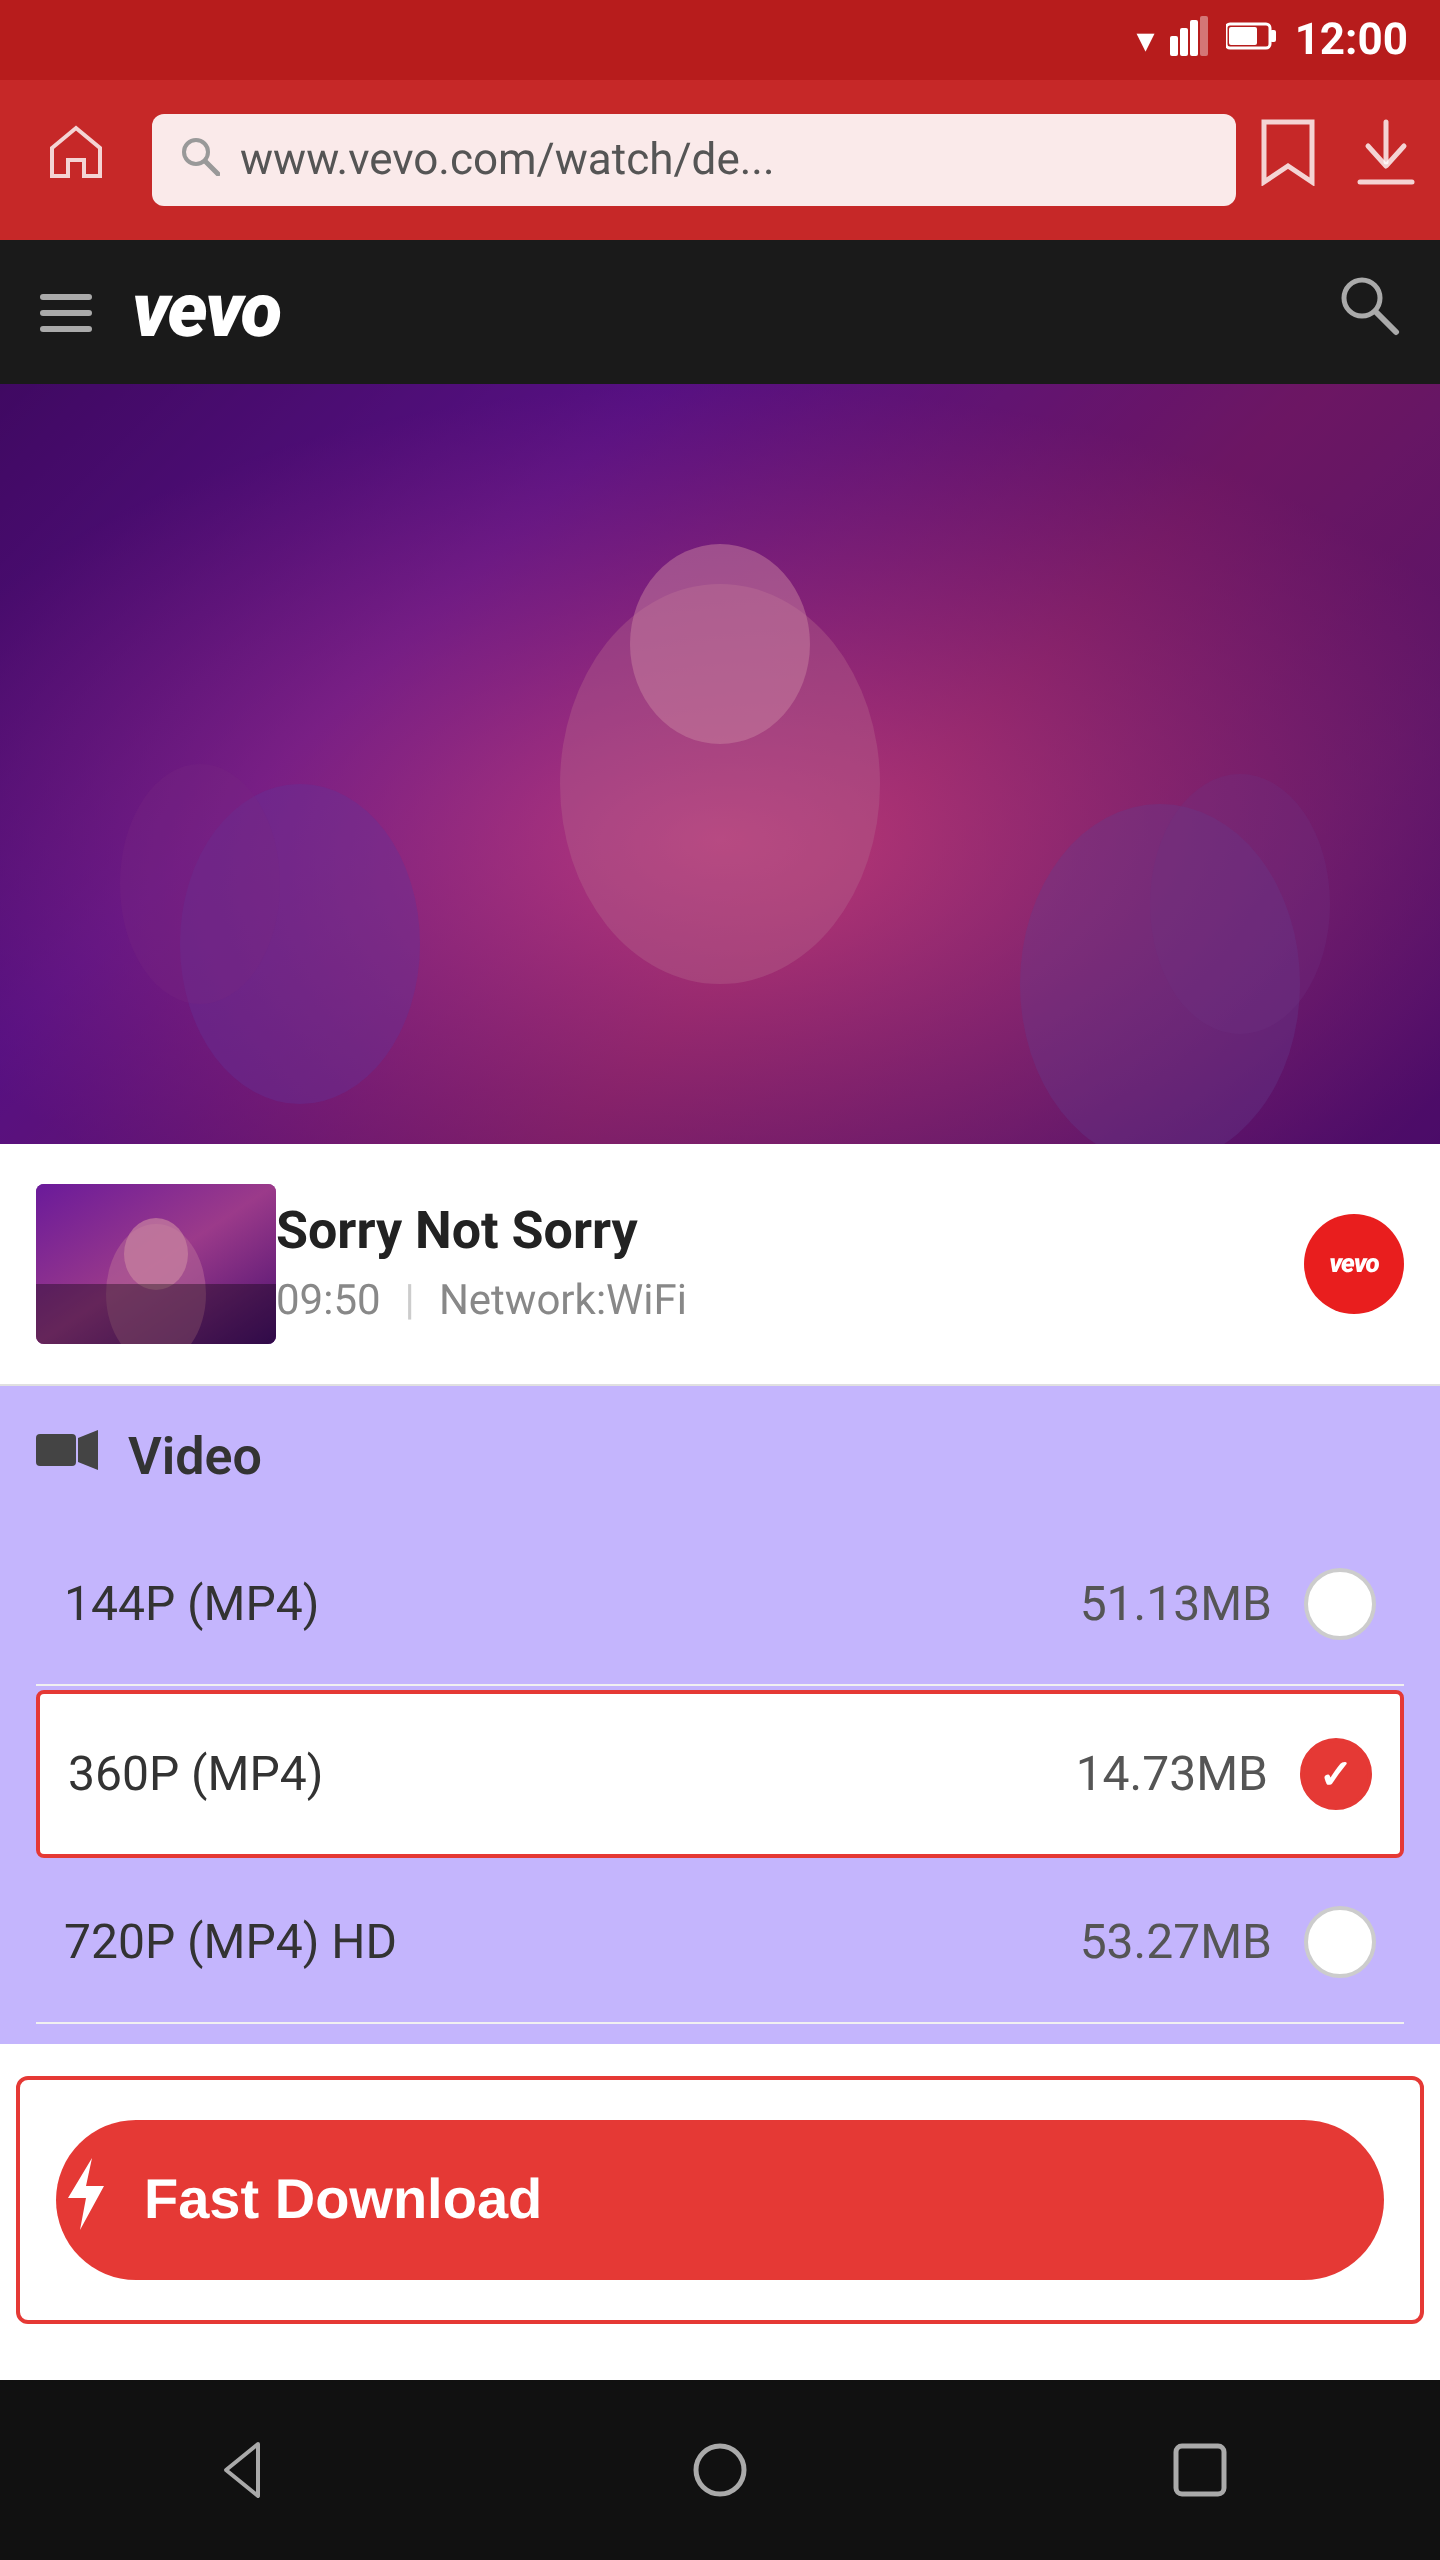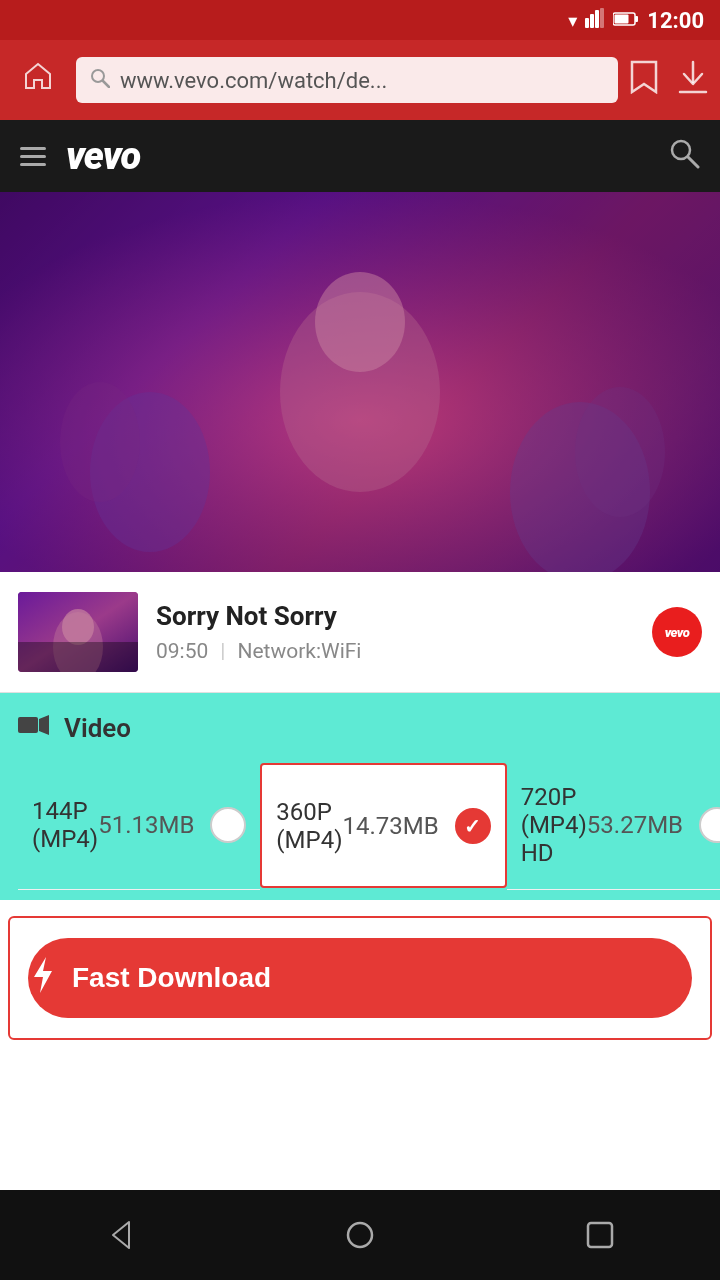--- a/index.html
+++ b/index.html
@@ -147,21 +147,20 @@
       inset: 0;
       background: rgba(60, 0, 80, 0.3);
     }
 
     
     .video-info {
       background: #fff;
       padding: 20px 18px;
       display: flex;
       align-items: center;
-      gap: 18px;
       border-bottom: 1px solid #e0e0e0;
     }
     .video-thumb {
       width: 120px;
       height: 80px;
       border-radius: 4px;
       background: linear-gradient(135deg, #5a1a8e 0%, #9b3a9a 50%, #7a3090 100%);
       flex-shrink: 0;
       position: relative;
       overflow: hidden;
@@ -196,21 +195,21 @@
       color: white;
       font-size: 13px;
       font-weight: 900;
       font-style: italic;
       flex-shrink: 0;
       letter-spacing: -0.5px;
     }
 
     
     .download-section {
-      background: #5eead4;
+      background: #c4b5fd;
       padding: 20px 18px 10px;
     }
     .section-header {
       display: flex;
       align-items: center;
       gap: 14px;
       margin-bottom: 18px;
     }
     .video-cam-icon {
       color: #444;
@@ -218,21 +217,21 @@
     }
     .section-title {
       font-size: 26px;
       font-weight: 600;
       color: #333;
     }
 
     
     .quality-list {
       display: flex;
-      flex-direction: row;
+      flex-direction: column;
       gap: 0;
     }
     .quality-item {
       display: flex;
       align-items: center;
       justify-content: space-between;
       padding: 22px 14px;
       border-bottom: 1px solid #f0f0f0;
       cursor: pointer;
     }

